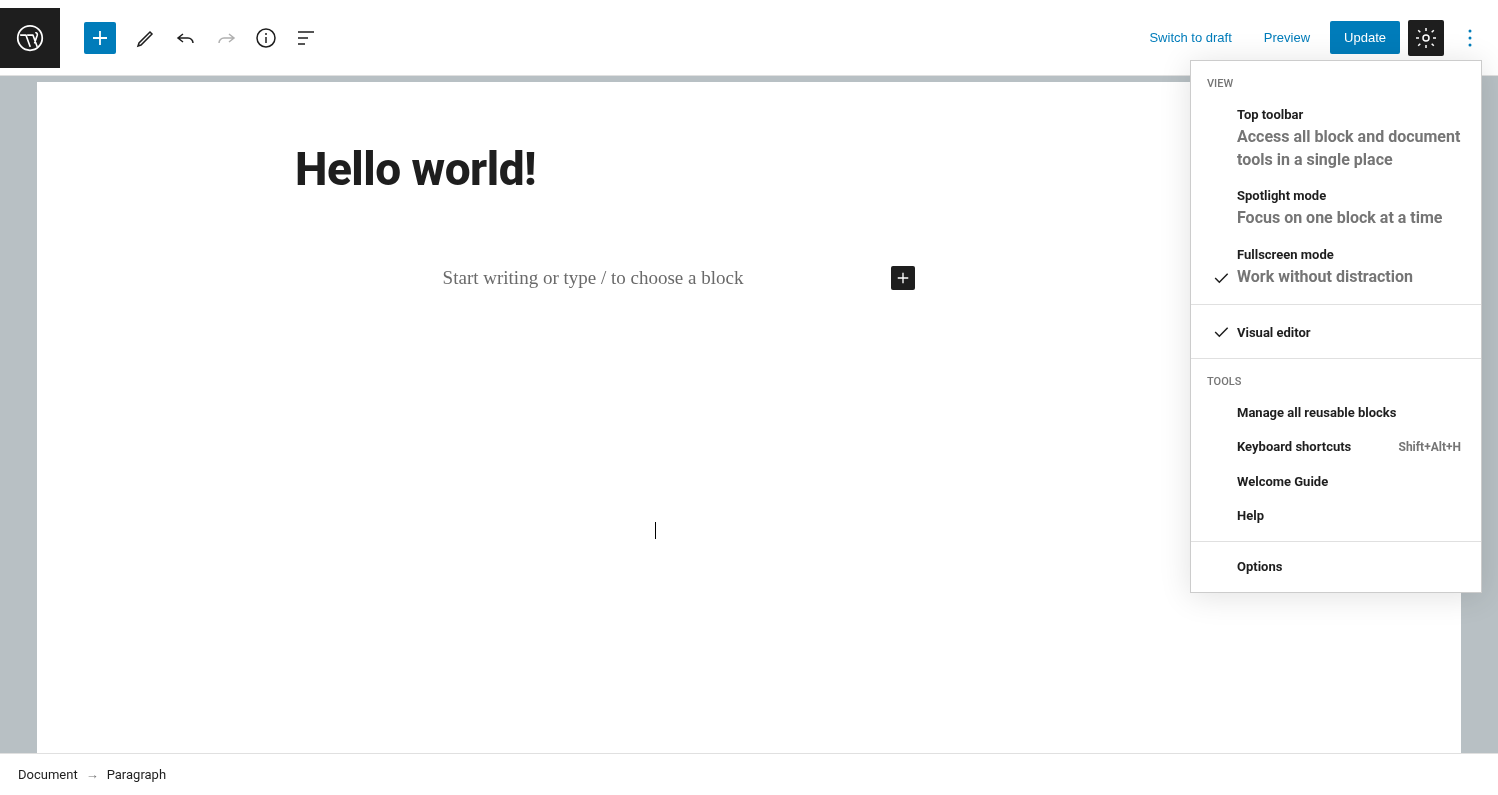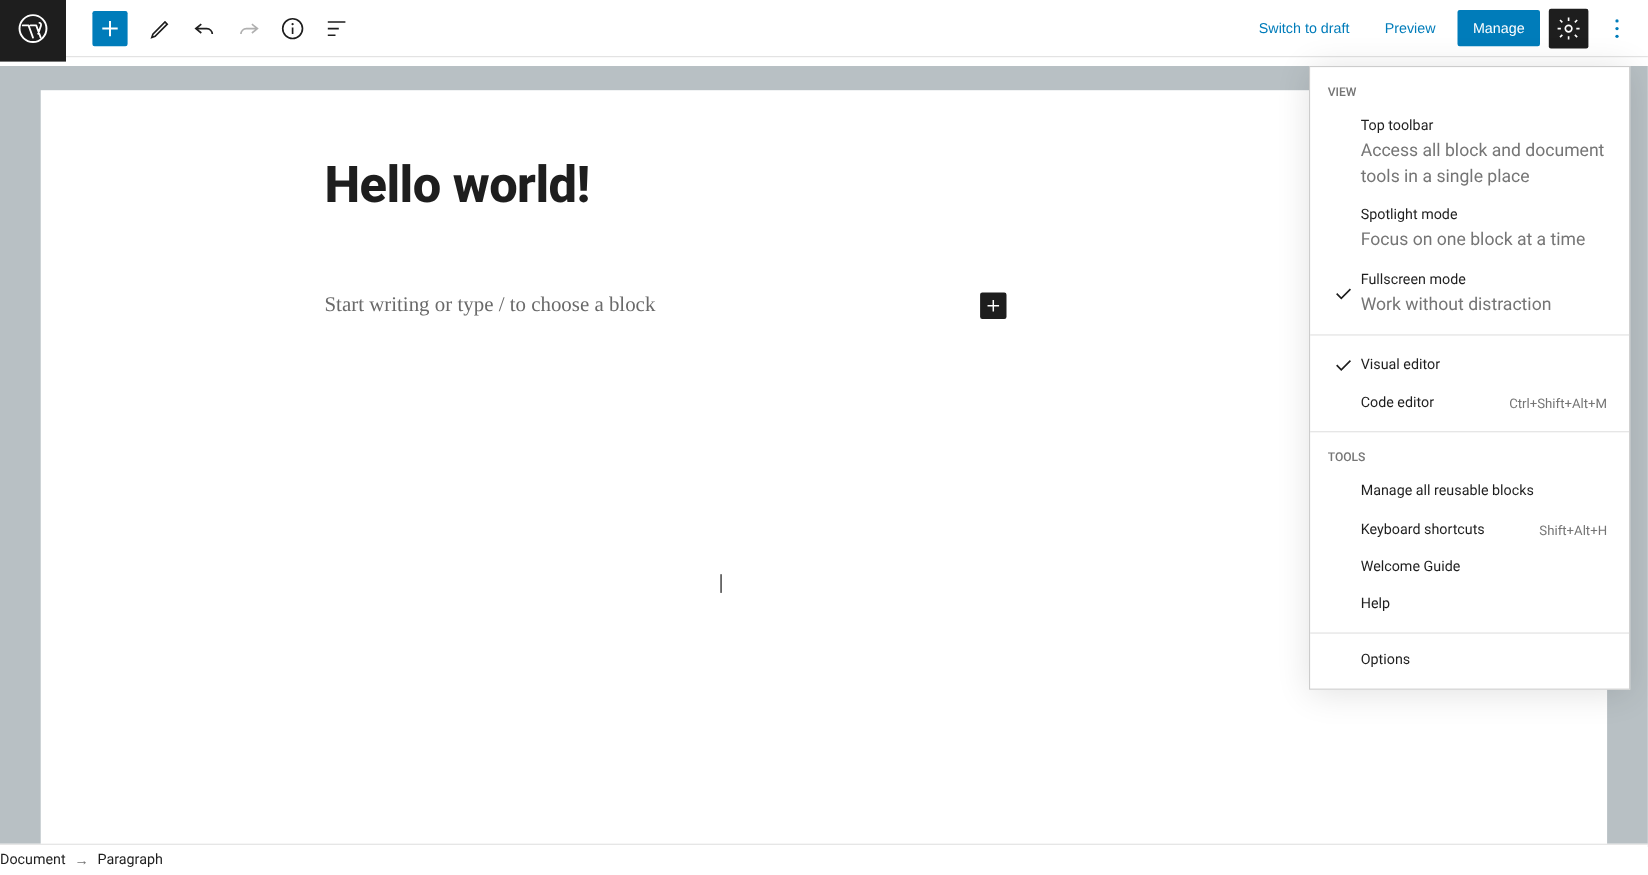--- a/index.html
+++ b/index.html
@@ -7,21 +7,21 @@
     font-family: -apple-system, BlinkMacSystemFont, "Segoe UI", Roboto, Oxygen-Sans, Ubuntu, Cantarell, "Helvetica Neue", sans-serif;
     font-size: 13px;
     color: #1e1e1e;
     width: 1498px;
     height: 795px;
     overflow: hidden;
     background: #fff;
     position: relative;
   }
   .topbar {
-    height: 52px;
+    height: 76px;
     display: flex;
     align-items: center;
     justify-content: space-between;
     background: #fff;
     border-bottom: 1px solid #e0e0e0;
     position: relative;
     z-index: 10;
   }
   .topbar-left { display: flex; align-items: center; }
   .wp-logo {
@@ -82,36 +82,38 @@
     font-weight: 800;
     color:#1e1e1e;
     margin-left: 258px;
     margin-bottom: 70px;
     letter-spacing: -0.5px;
   }
   .block-placeholder-row {
     display:flex; align-items:center;
     margin-left:258px;
     width:620px;
+    text-align:center;
   }
   .block-placeholder {
     font-family: Georgia, "Times New Roman", serif;
     font-size:19px;
     color:#6a6a6a;
     flex:1;
   }
   .inline-add {
     width:24px;height:24px;background:#1e1e1e;color:#fff;
     display:flex;align-items:center;justify-content:center;border-radius:2px;
     cursor:pointer;
   }
   .footer {
-    position:absolute; bottom:0; left:0; right:0; height:28px;
+    position:absolute; bottom:0; left:0; right:0; height:42px;
     background:#fff; border-top:1px solid #e0e0e0;
     display:flex;align-items:center;
+    padding-left:18px;
     font-size:13px;
     color:#1e1e1e;
   }
   .footer .arrow { margin:0 8px; color:#757575;}
   .dropdown {
     position:absolute;
     top:60px;
     right:16px;
     width:292px;
     background:#fff;
@@ -126,24 +128,25 @@
   .dropdown-section:last-child { border-bottom:none; }
   .section-label {
     font-size:11px;
     color:#757575;
     font-weight:500;
     padding:8px 16px;
     text-transform:uppercase;
   }
   .menu-item {
     display:flex;
-    align-items:center;
+    align-items:flex-end;
     padding:8px 20px;
     cursor:pointer;
     gap:6px;
+    font-weight:bold;
   }
   .menu-check {
     width:20px;
     display:flex;align-items:center;justify-content:center;
     color:#1e1e1e;
     flex-shrink:0;
     padding-top:1px;
   }
   .menu-text { flex:1; }
   .menu-title { font-size:13px; color:#1e1e1e; line-height:1.4;}
@@ -198,21 +201,21 @@
       <button class="icon-btn">
         <svg width="24" height="24" viewBox="0 0 24 24">
             <path d="M4 6h16M4 12h10M4 18h7" stroke="#1e1e1e" stroke-width="1.5"></path>
           </svg>
       </button>
     </div>
   </div>
   <div class="topbar-right">
     <button class="link-btn">Switch to draft</button>
     <button class="link-btn">Preview</button>
-    <button class="primary-btn">Manage</button>
+    <button class="primary-btn">Update</button>
     <div class="settings-btn">
       <svg width="24" height="24" viewBox="0 0 24 24">
           <circle cx="12" cy="12" r="3" stroke="#fff" stroke-width="1.5" fill="none"></circle>
           <path d="M12 2v3M12 19v3M4.2 4.2l2.1 2.1M17.7 17.7l2.1 2.1M2 12h3M19 12h3M4.2 19.8l2.1-2.1M17.7 6.3l2.1-2.1" stroke="#fff" stroke-width="1.5"></path>
         </svg>
     </div>
     <button class="more-btn">
       <svg width="24" height="24" viewBox="0 0 24 24">
           <circle cx="12" cy="5" r="1.5" fill="#007cba"></circle>
           <circle cx="12" cy="12" r="1.5" fill="#007cba"></circle>
@@ -277,27 +280,20 @@
     <div class="menu-item">
       <div class="menu-check">
         <svg width="20" height="20" viewBox="0 0 24 24">
             <path d="M5 12l5 5L20 7" stroke="#1e1e1e" stroke-width="1.8" fill="none"></path>
           </svg>
       </div>
       <div class="menu-text">
         <div class="menu-title">Visual editor</div>
       </div>
     </div>
-    <div class="menu-item">
-      <div class="menu-check"></div>
-      <div class="menu-text">
-        <div class="menu-title">Code editor</div>
-      </div>
-      <div class="menu-shortcut">Ctrl+Shift+Alt+M</div>
-    </div>
   </div>
 
   <div class="dropdown-section">
     <div class="section-label">Tools</div>
     <div class="menu-item">
       <div class="menu-check"></div>
       <div class="menu-text">
           <div class="menu-title">Manage all reusable blocks</div>
         </div>
     </div>

